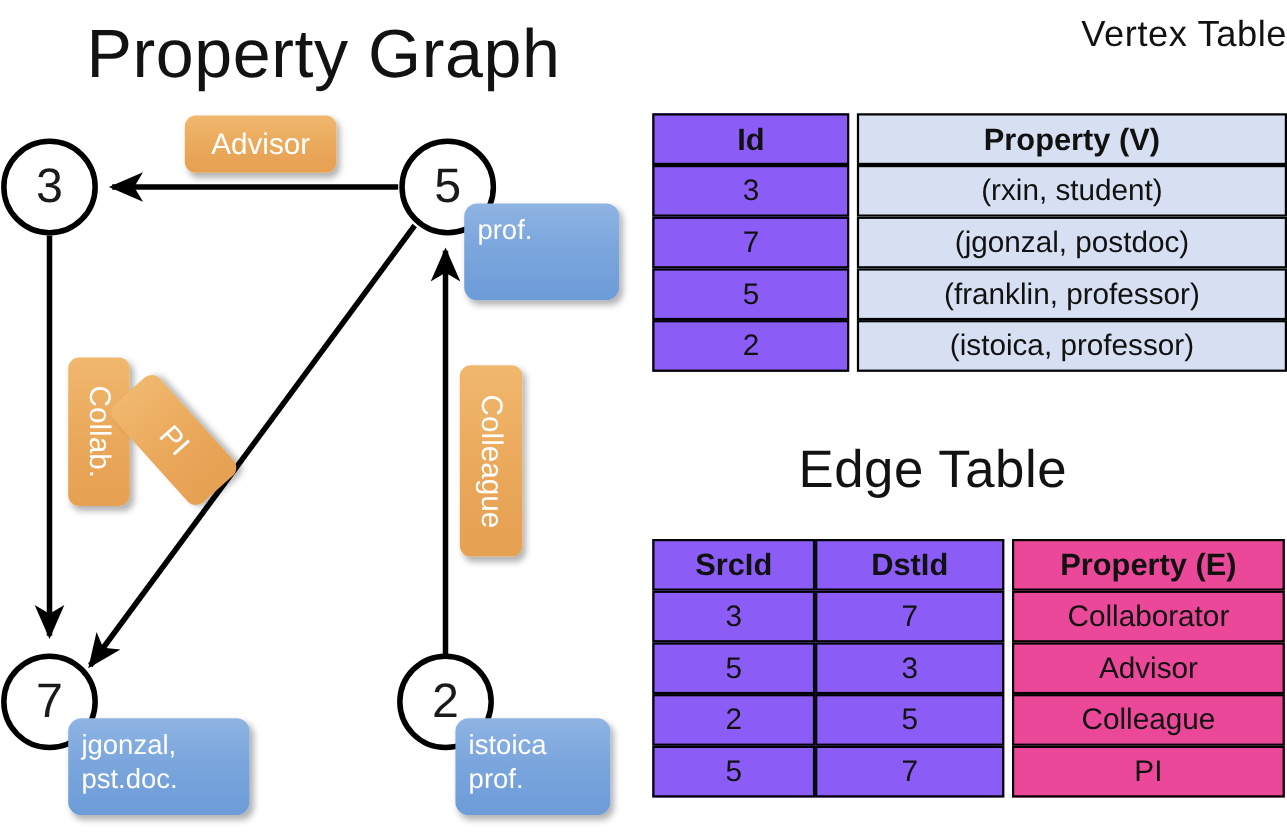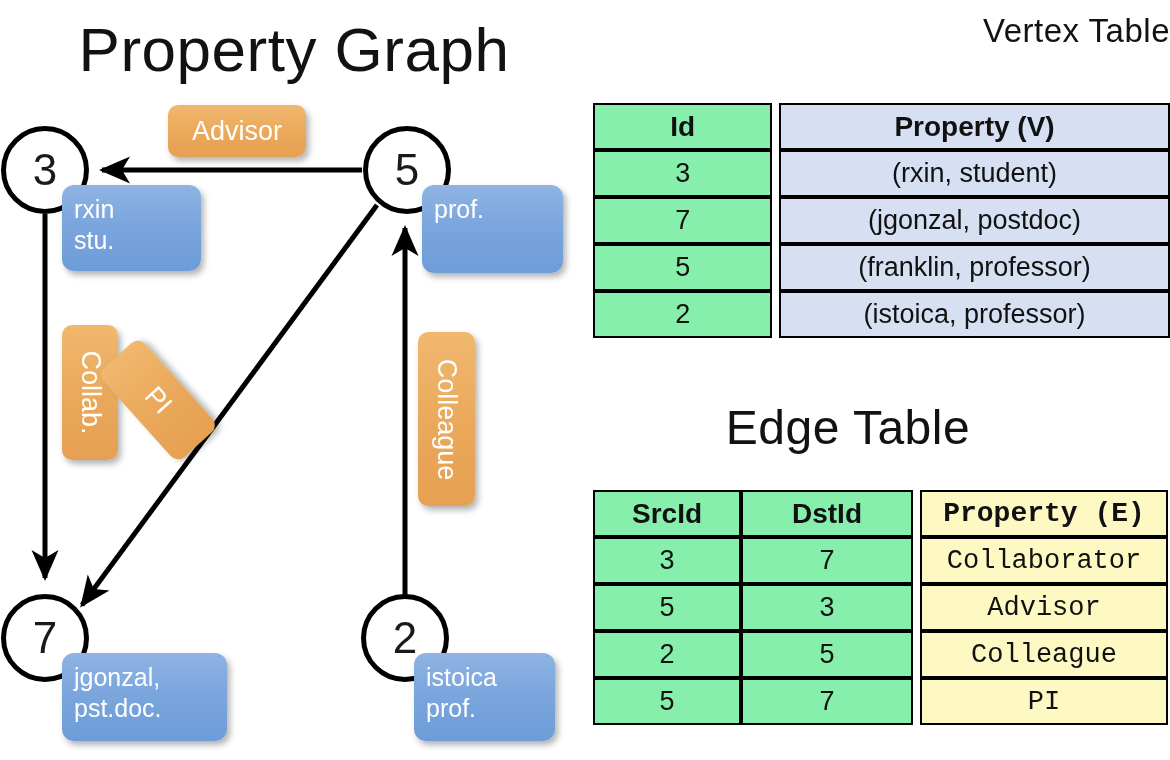--- a/index.html
+++ b/index.html
@@ -132,23 +132,23 @@
     font-size: 27px;
     color: #111;
     padding: 0;
     height: 47px;
     box-sizing: border-box;
   }
   .tbl th {
     font-weight: bold;
     font-size: 28px;
   }
-  .cell-plain { background: #86efac; }
+  .cell-plain { background: #8b5cf6; }
   .cell-blue  { background: #d6e0f2; }
-  .cell-peach { background: #fef9c3; font-family: Liberation Mono, monospace; }
+  .cell-peach { background: #ec4899; }
   .col-gap { border: none !important; width: 7px; background: transparent; }
 
   #vertex-table { left: 593px; top: 103px; }
   #edge-table   { left: 593px; top: 490px; }
 
   .w-id    { width: 185px; }
   .w-prop  { width: 401px; }
   .w-src   { width: 148px; }
   .w-dst   { width: 172px; }
   .w-epro  { width: 248px; }
@@ -186,24 +186,20 @@
   <div class="node" style="left:363px; top:126px;">
     <span>5</span>
   </div>
   <div class="node" style="left:1px;   top:594px;">
     <span>7</span>
   </div>
   <div class="node" style="left:361px; top:594px;">
     <span>2</span>
   </div>
 
-  <div class="vbox" style="left:62px;  top:185px; width:139px; height:86px;">
-    <div>rxin</div>
-    <div>stu.</div>
-  </div>
 
   <div class="vbox" style="left:422px; top:185px; width:141px; height:88px;">
     <div>prof.</div>
   </div>
 
   <div class="vbox" style="left:62px;  top:653px; width:165px; height:88px;">
     <div>jgonzal,</div>
     <div>pst.doc.</div>
   </div>
 

